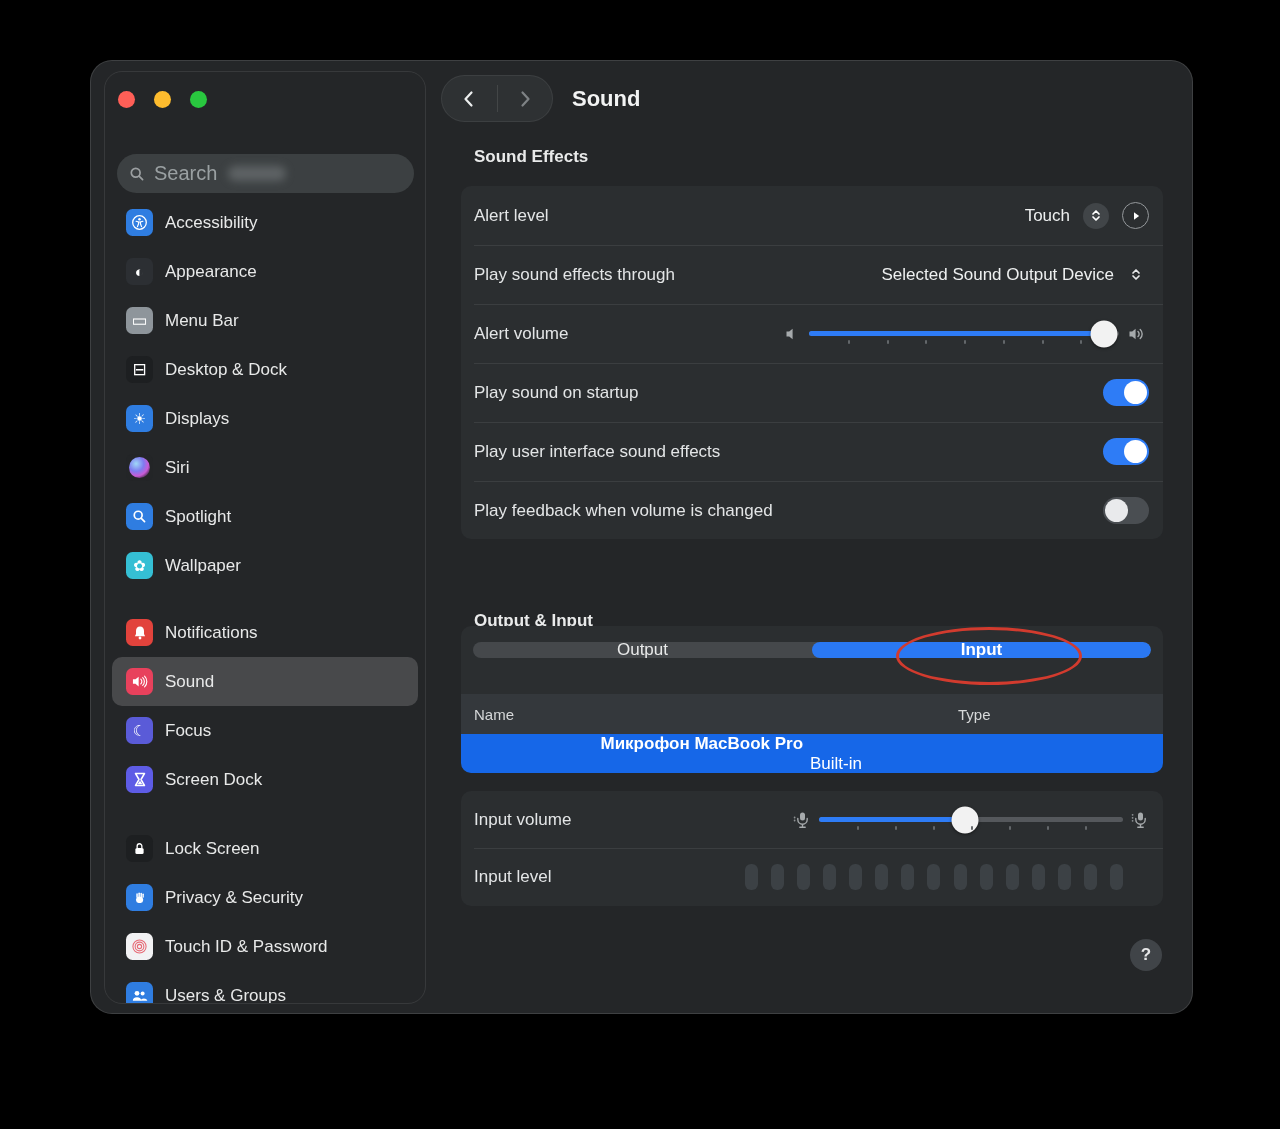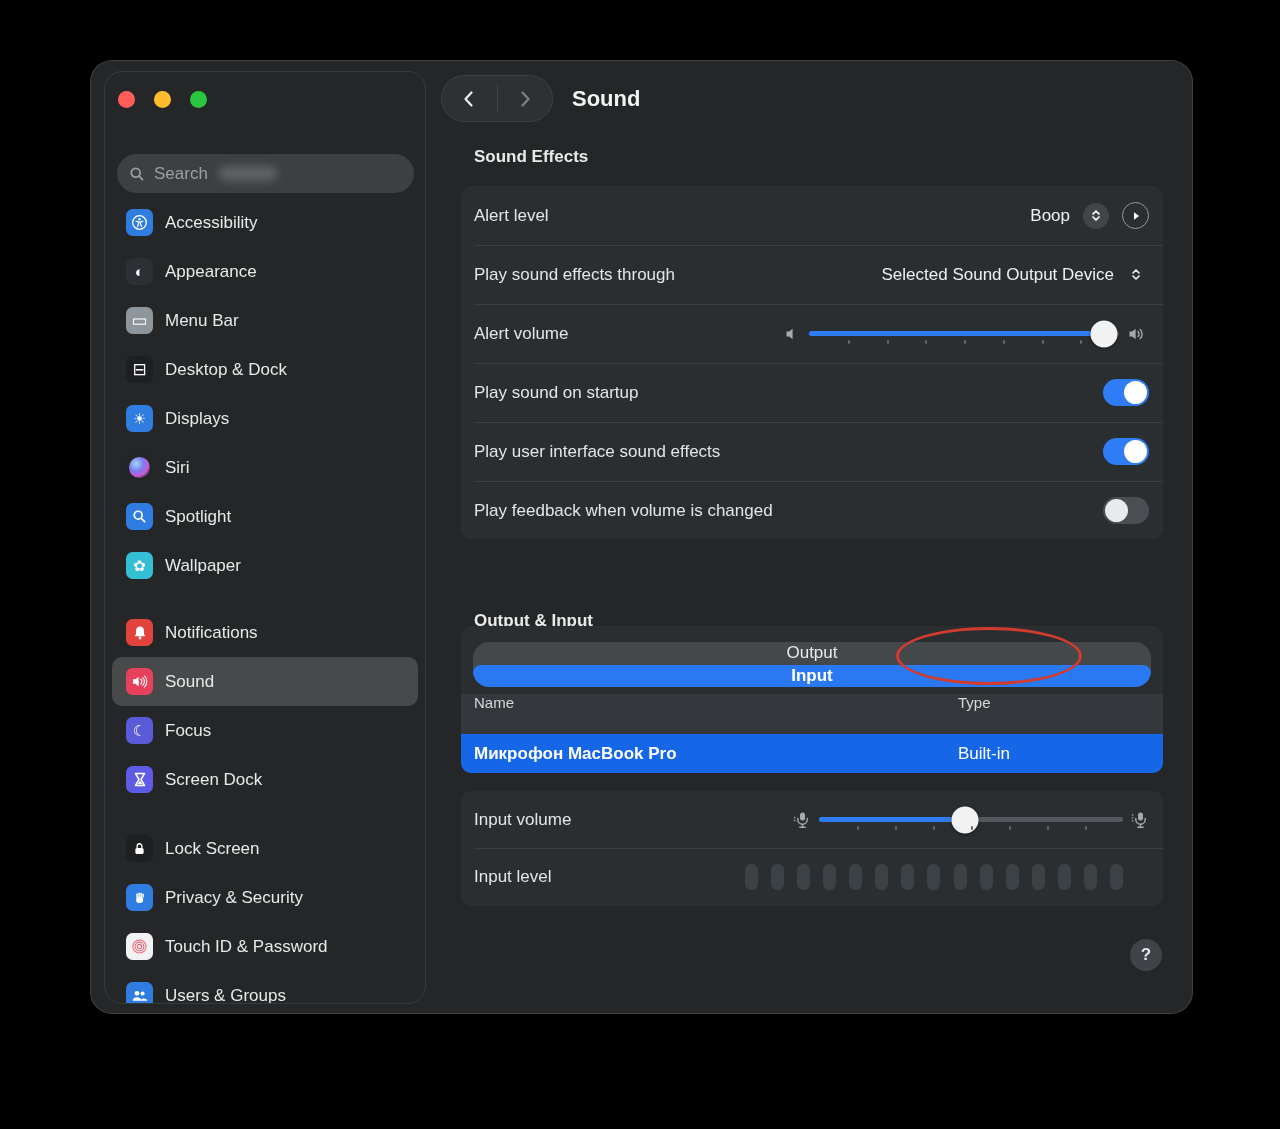--- a/index.html
+++ b/index.html
@@ -10,21 +10,21 @@
 
   
   .lights { position:absolute; left:27px; top:30px; display:flex; gap:19px; }
   .light { width:17px; height:17px; border-radius:50%; }
 
   
   .sidebar { position:absolute; left:13px; top:10px; width:322px; height:933px;
              border:1px solid rgba(255,255,255,0.09); border-radius:18px; overflow:hidden; }
   .search { position:absolute; left:12px; top:82px; width:297px; height:39px; border-radius:20px;
             background:#3c4042; display:flex; align-items:center; padding:0 12px; gap:9px; }
-  .search-txt { color:#9aa0a2; font-size:17px; }
+  .search-txt { color:#9aa0a2; font-size:20px; }
   .smudge { width:58px; height:15px; margin-left:2px; border-radius:8px;
             background:rgba(150,155,158,0.38); filter:blur(4px); }
   .sb-group { position:absolute; left:0; width:100%; }
   .sb-g0 { top:126px; } .sb-g1 { top:536px; } .sb-g2 { top:752px; }
   .sb-row { height:49px; margin:0 7px; padding-left:14px; display:flex; align-items:center; gap:12px;
             border-radius:10px; cursor:default; }
   .sb-row.sel { background:#48494b; }
   .sb-ic { width:27px; height:27px; border-radius:6.5px; flex:0 0 auto; display:flex;
            align-items:center; justify-content:center; color:#fff; font-size:15px; line-height:1; }
   .sb-label { color:#e8e9e9; font-size:17px; white-space:nowrap; }
@@ -64,28 +64,28 @@
                   transform:translate(-50%,-50%); box-shadow:0 1px 3px rgba(0,0,0,0.5); }
   .slider .tick { position:absolute; top:9px; width:2px; height:4px; background:#63676a; border-radius:1px; }
   .sl-ico { display:flex; align-items:center; }
 
   .toggle { width:46px; height:27px; border-radius:14px; background:#4a4e52; position:relative; }
   .toggle .tknob { position:absolute; top:2px; width:23px; height:23px; border-radius:50%; background:#e9eaec; left:2px; }
   .toggle.on { background:#2e7cf6; }
   .toggle.on .tknob { left:21px; background:#fff; }
 
   
-  .seg { position:absolute; left:12px; top:16px; width:678px; height:45px; border-radius:16px;
-         background:#45484b; display:flex; overflow:hidden;flex-direction:column; }
+  .seg { position:absolute; left:12px; top:16px; width:678px; height:16px; border-radius:16px;
+         background:#45484b; display:flex; overflow:hidden; }
   .seg-btn { flex:1; display:flex; align-items:center; justify-content:center; font-size:17px; color:#e8e9e9; }
   .seg-btn.sel { background:#2a78f2; border-radius:8px; color:#fff; font-weight:600; }
   .thead { position:absolute; left:0; top:68px; width:100%; height:40px; background:#34383c;
-           display:flex; }
+           display:flex; align-items:center; }
   .th { font-size:15px; color:#d6d8d9; }
-  .trow { position:absolute; left:0; top:108px; width:100%; height:39px; display:flex; align-items:center; }
+  .trow { position:absolute; left:0; top:108px; width:100%; height:39px; display:flex; align-items:center;flex-direction:column; }
   .trow.sel { background:#1667e8; border-radius:0 0 10px 10px; }
   .td { font-size:17px; color:#fff; }
   .col-name { padding-left:13px; width:449px; }
   .col-type { padding-left:0;margin-left:48px; }
 
   .annot { position:absolute; left:805px; top:566px; width:186px; height:58px; border-radius:50%;
            border:3.5px solid #d23b2e; z-index:6; }
 
   .level { display:flex; width:378px; justify-content:space-between; }
   .level .segm { width:13px; height:26px; border-radius:6px; background:#3c4145; }
@@ -254,21 +254,21 @@
     </div>
   </div>
   <div class="page-title">Sound</div>
 
   <div class="section-h" style="left:383px; top:86px;">Sound Effects</div>
 
   <div class="group g1">
     <div class="row">
       <span class="row-label">Alert level</span>
       <span class="spacer"></span>
-      <span class="val">Boop</span>
+      <span class="val">Touch</span>
       <span class="stepper">
         <svg width="14" height="15" viewBox="0 0 14 15">
           <path d="M4 6 L7 3 L10 6" fill="none" stroke="#fff" stroke-width="1.7" stroke-linecap="round" stroke-linejoin="round"></path>
           <path d="M4 9 L7 12 L10 9" fill="none" stroke="#fff" stroke-width="1.7" stroke-linecap="round" stroke-linejoin="round"></path>
         </svg>
       </span>
       <span class="playbtn">
         <svg width="14" height="14" viewBox="0 0 16 16">
           <path d="M5.7 3.8 L11.6 8 L5.7 12.2 Z" fill="#fff"></path>
         </svg>

